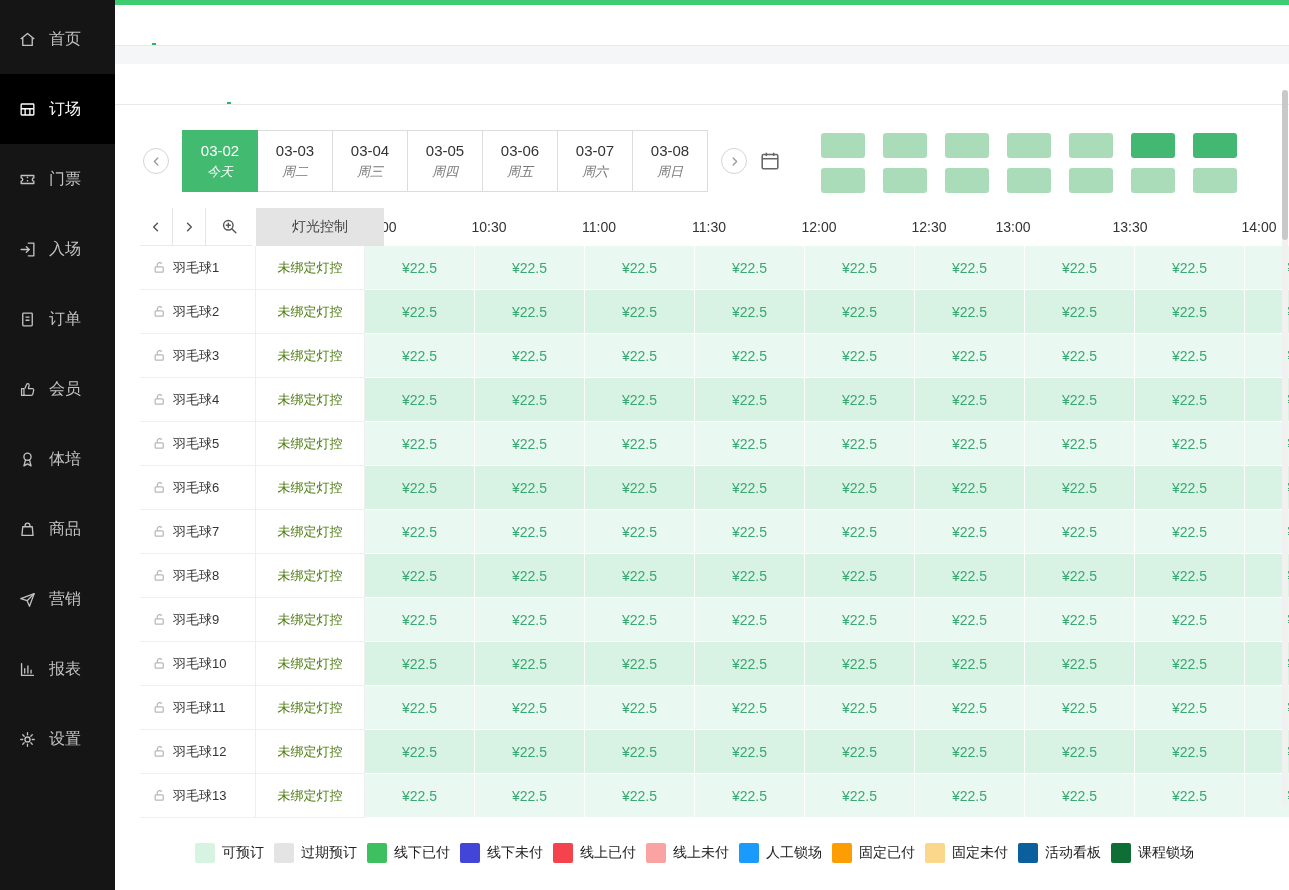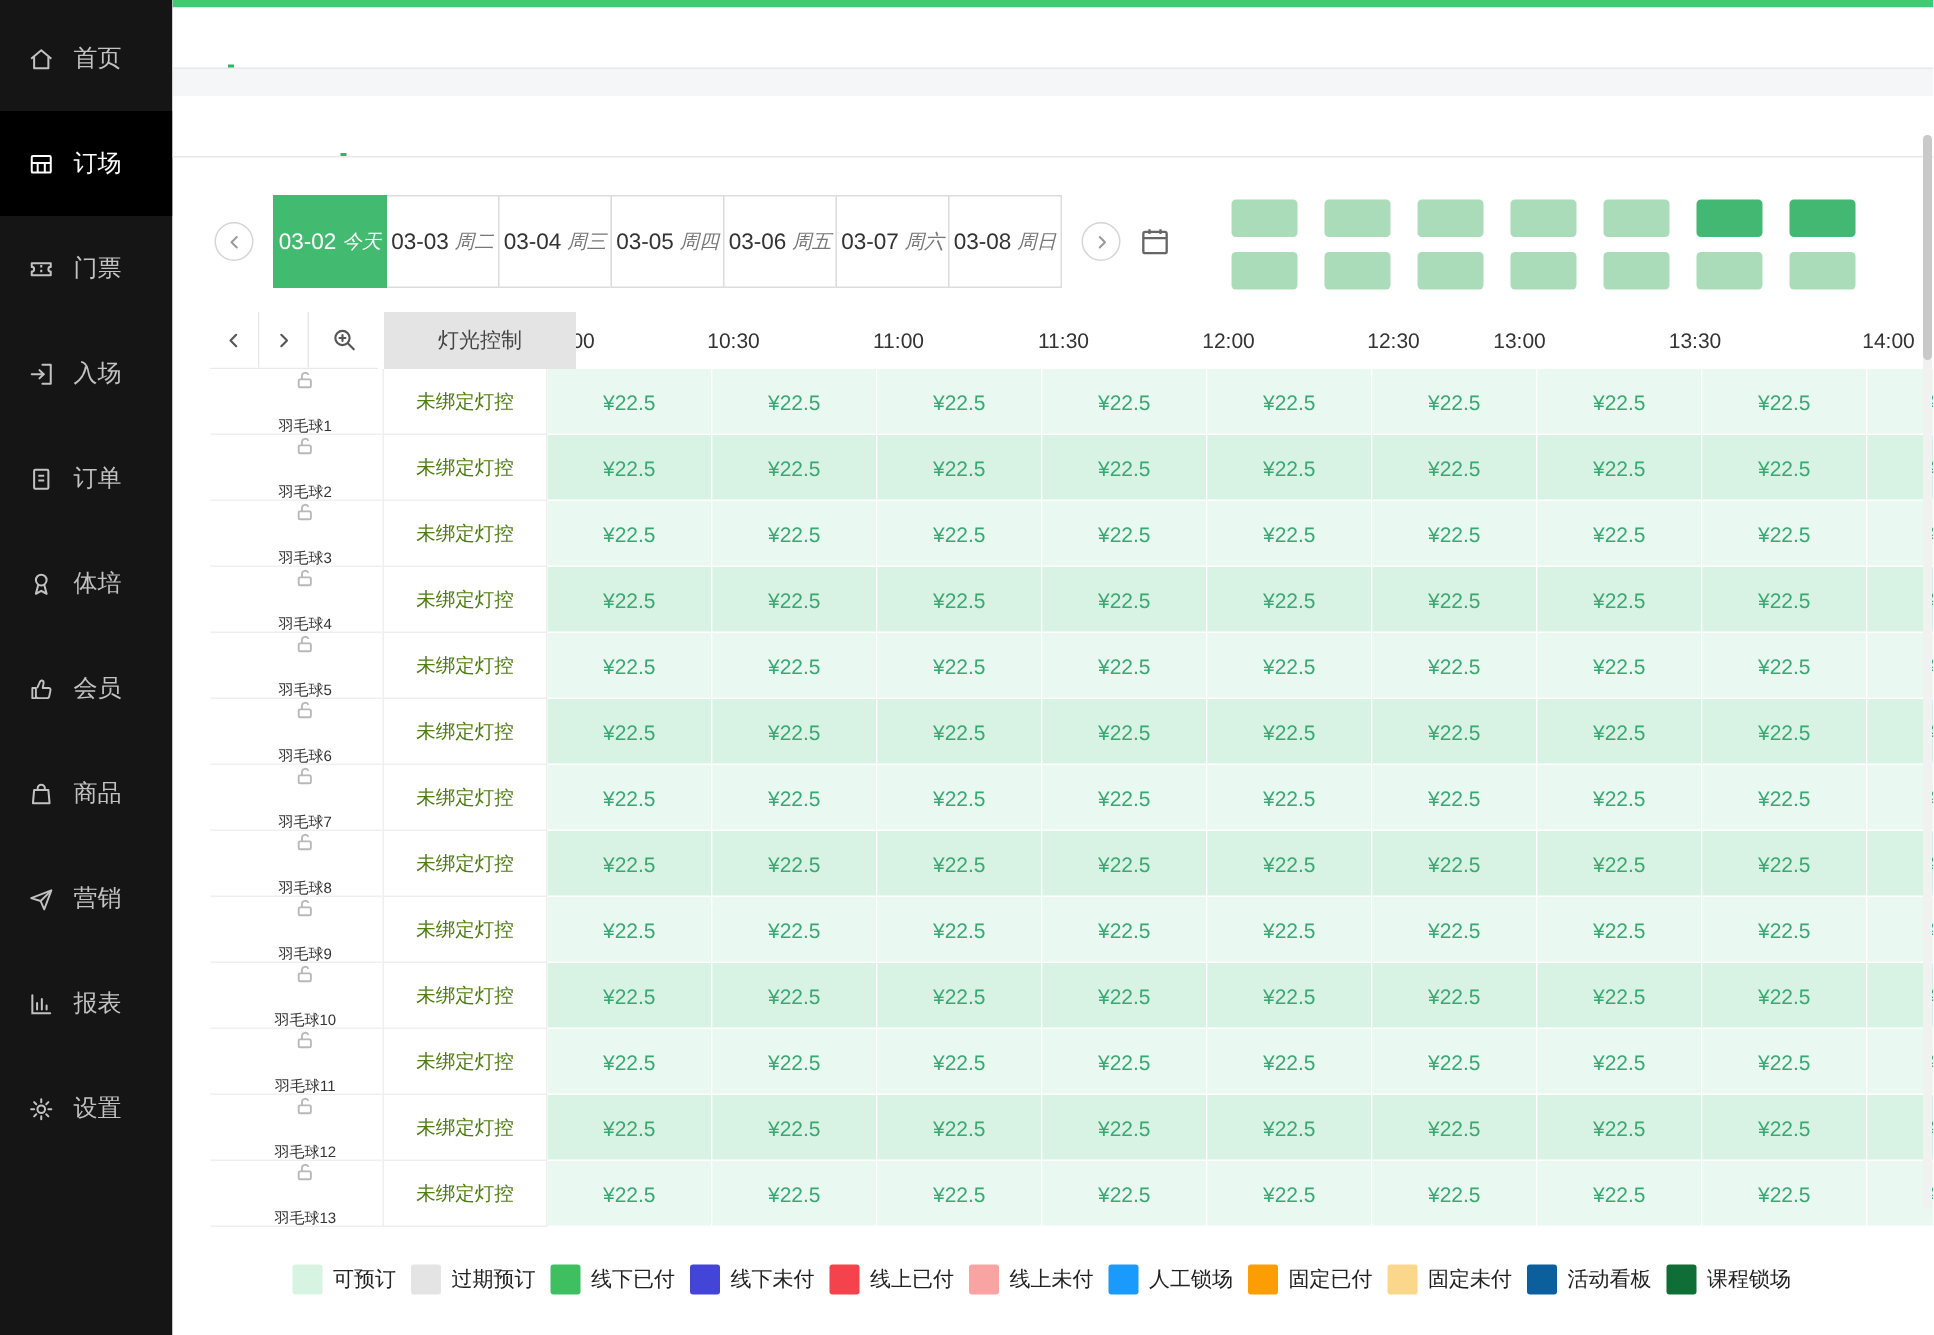--- a/index.html
+++ b/index.html
@@ -32,21 +32,21 @@
   .sport-tabs { height:41px; border-bottom:1px solid #e8e8e8; display:flex; align-items:stretch; padding-left:28px; gap:38px; background:#fff; }
   .sport-tabs .tab { background:none; border:none; border-bottom:2px solid transparent; font-size:15px; color:#333; padding:0 2px; cursor:pointer; }
   .sport-tabs .tab.active { color:#2fb566; border-bottom-color:#2fb566; }
 
   
   .date-section { display:flex; align-items:flex-start; padding:25px 52px 0 28px; height:87px; }
   .circle-btn { width:26px; height:26px; border-radius:50%; border:1px solid #d5d5d5; background:#fff; color:#999;
     display:flex; align-items:center; justify-content:center; margin-top:18px; cursor:pointer; padding:0; flex-shrink:0; }
   .date-cards { display:flex; margin-left:13px; }
   .date-card { width:76px; height:62px; background:#fff; border:1px solid #dcdcdc; margin-left:-1px;
-    display:flex; flex-direction:row; align-items:center; justify-content:center; gap:4px; cursor:pointer; }
+    display:flex; flex-direction:column; align-items:center; justify-content:center; gap:4px; cursor:pointer; }
   .date-card:first-child { margin-left:0; }
   .date-num { font-size:15px; color:#333; }
   .date-day { font-size:13px; color:#777;font-style:italic; }
   .date-card.active { background:#42ba70; border-color:#42ba70; position:relative; z-index:1; }
   .date-card.active .date-num, .date-card.active .date-day { color:#fff; }
   .next-btn { margin-left:13px; }
   .calendar-icon { margin-left:12px; margin-top:20px; color:#666; cursor:pointer; }
 
   .actions { margin-left:auto; display:flex; flex-direction:column; gap:10px; margin-top:3px; }
   .actions-row { display:flex; gap:18px; }
@@ -61,22 +61,22 @@
     display:flex; align-items:center; justify-content:center; cursor:pointer; padding:0; }
   .nav-btn.zoom { width:46px; border-right:none; }
   .light-header { width:128px; margin-left:4px; background:#e4e4e4; color:#444; font-size:14px;
     display:flex; align-items:center; justify-content:center; }
   .time-header { flex:1; position:relative; overflow:hidden; }
   .time-label { position:absolute; top:50%; transform:translate(-50%,-50%); font-size:14px; color:#333; white-space:nowrap; }
 
   .grid-body { }
   .court-row { height:44px; display:flex; }
   .row-spacer { width:25px; flex-shrink:0; }
-  .name-cell { width:115px; flex-shrink:0; display:flex; align-items:center; gap:16px; padding-left:12px;
-    border-bottom:1px solid #efefef; font-size:10px; color:#333; background:#fff;flex-direction:column; }
+  .name-cell { width:115px; flex-shrink:0; display:flex; align-items:center; gap:6px; padding-left:12px;
+    border-bottom:1px solid #efefef; font-size:13px; color:#333; background:#fff; }
   .lock-icon { display:flex; align-items:center; cursor:pointer; }
   .light-cell { width:110px; flex-shrink:0; border:1px solid #efefef; border-top:none;
     display:flex; align-items:center; justify-content:center; font-size:13px; color:#4d7c0f; background:#fff; }
   .price-cells { flex:1; display:flex; overflow:hidden; }
   .price-cell { width:110px; flex-shrink:0; border-right:1px solid #fff; border-bottom:1px solid #fff;
     display:flex; align-items:center; justify-content:center; font-size:14px; color:#3aa873; cursor:pointer; }
   .court-row.odd  .price-cell { background:#e9f8f0; }
   .court-row.even .price-cell { background:#d8f2e3; }
 
   
@@ -132,37 +132,37 @@
   </div>
     <div class="side-item odd">
     <span class="side-icon">
         <svg width="19" height="19" viewBox="0 0 24 24" fill="none" stroke="currentColor" stroke-width="1.7">
           <rect x="6" y="4" width="12" height="16" rx="1"></rect>
           <path d="M9.5 9 H14.5 M9.5 13 H14.5"></path>
         </svg>
       </span>
     <span class="side-label">订单</span>
   </div>
+    <div class="side-item even">
+    <span class="side-icon">
+        <svg width="19" height="19" viewBox="0 0 24 24" fill="none" stroke="currentColor" stroke-width="1.6" stroke-linejoin="round">
+          <path d="M4.5 11 H7.5 V19.5 H4.5 Z"></path>
+          <path d="M7.5 18.5 L9 19.5 H16.5 Q18.5 19.5 18.8 17.5 L19.8 12.7 Q20 11 18.3 11 H13.2 L14 6.8 Q14.2 5 12.6 4.6 Q11.5 4.4 11 5.5 L8.5 11"></path>
+        </svg>
+      </span>
+    <span class="side-label">会员</span>
+  </div>
     <div class="side-item odd">
     <span class="side-icon">
         <svg width="19" height="19" viewBox="0 0 24 24" fill="none" stroke="currentColor" stroke-width="1.7" stroke-linejoin="round">
           <circle cx="12" cy="8.5" r="4.5"></circle>
           <path d="M9.5 12.5 L7.5 20 L12 17.5 L16.5 20 L14.5 12.5"></path>
         </svg>
       </span>
     <span class="side-label">体培</span>
-  </div>
-    <div class="side-item even">
-    <span class="side-icon">
-        <svg width="19" height="19" viewBox="0 0 24 24" fill="none" stroke="currentColor" stroke-width="1.6" stroke-linejoin="round">
-          <path d="M4.5 11 H7.5 V19.5 H4.5 Z"></path>
-          <path d="M7.5 18.5 L9 19.5 H16.5 Q18.5 19.5 18.8 17.5 L19.8 12.7 Q20 11 18.3 11 H13.2 L14 6.8 Q14.2 5 12.6 4.6 Q11.5 4.4 11 5.5 L8.5 11"></path>
-        </svg>
-      </span>
-    <span class="side-label">会员</span>
   </div>
     <div class="side-item even">
     <span class="side-icon">
         <svg width="19" height="19" viewBox="0 0 24 24" fill="none" stroke="currentColor" stroke-width="1.7" stroke-linejoin="round">
           <path d="M6 8.5 H18 L19 19.5 H5 Z"></path>
           <path d="M9 8.5 V7 A3 3 0 0 1 15 7 V8.5"></path>
         </svg>
       </span>
     <span class="side-label">商品</span>
   </div>

